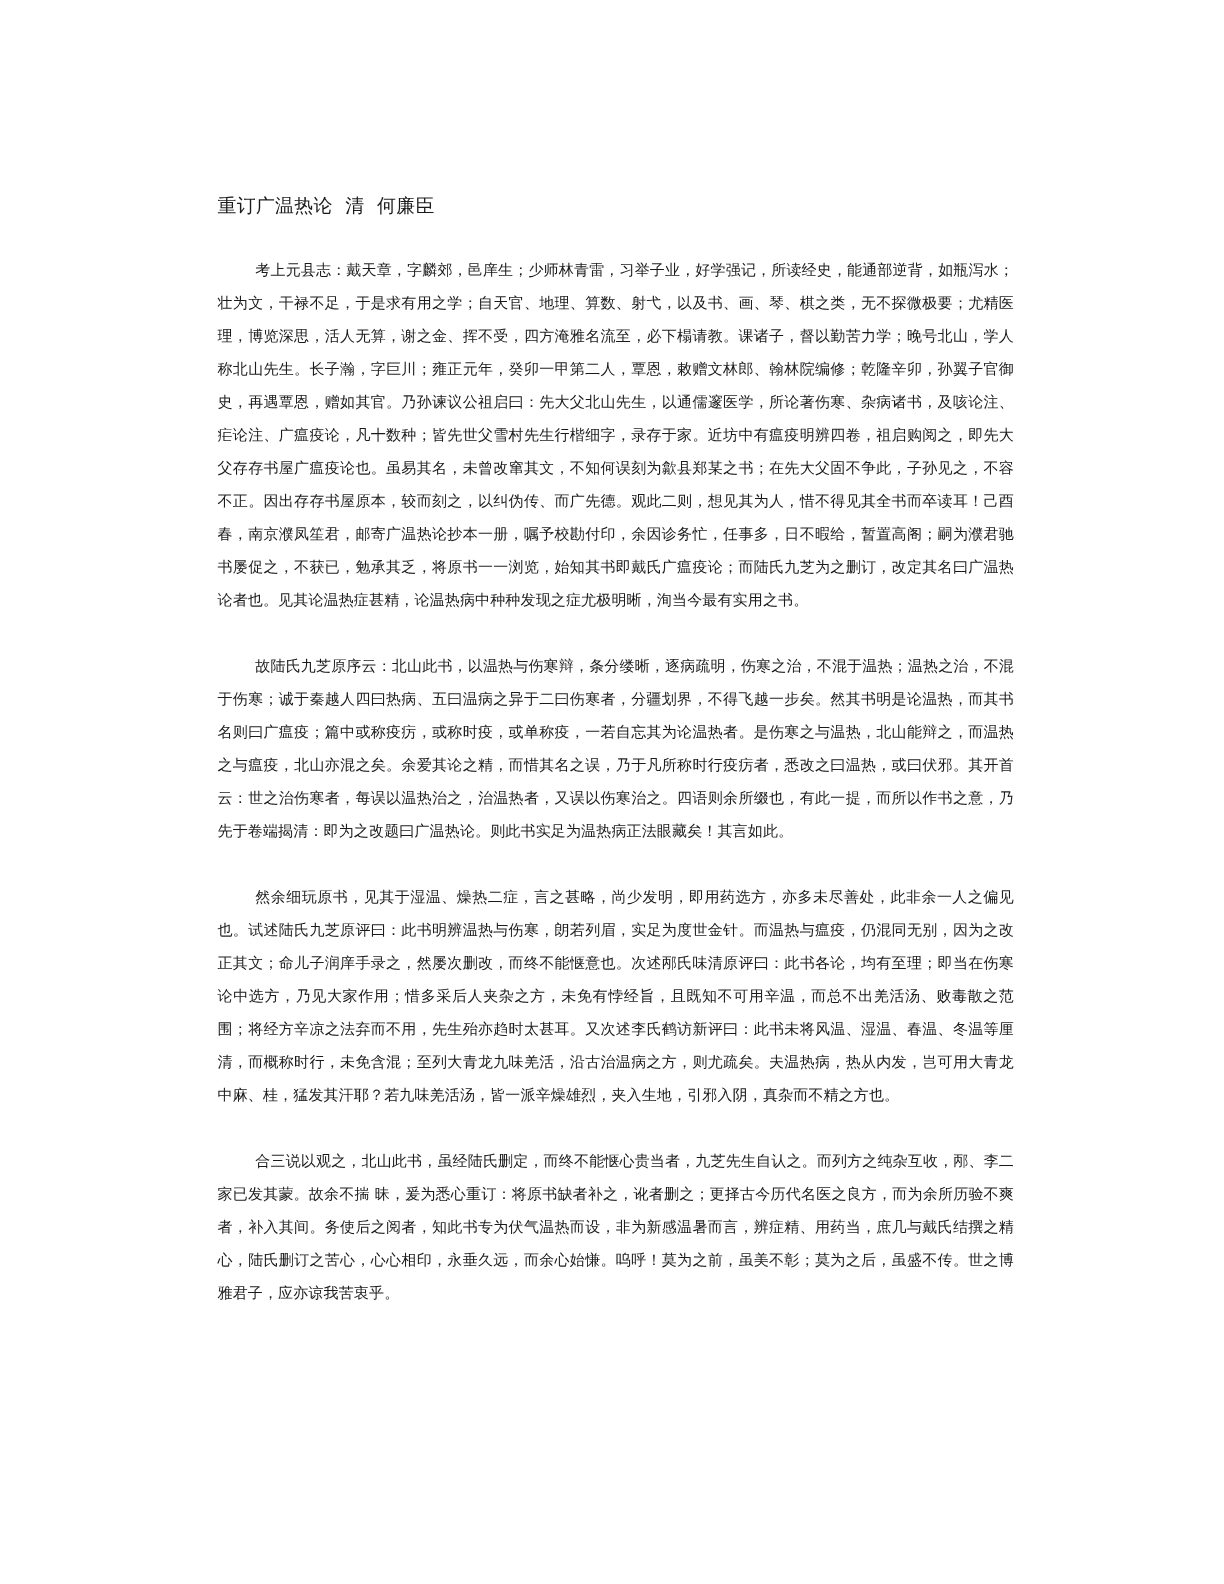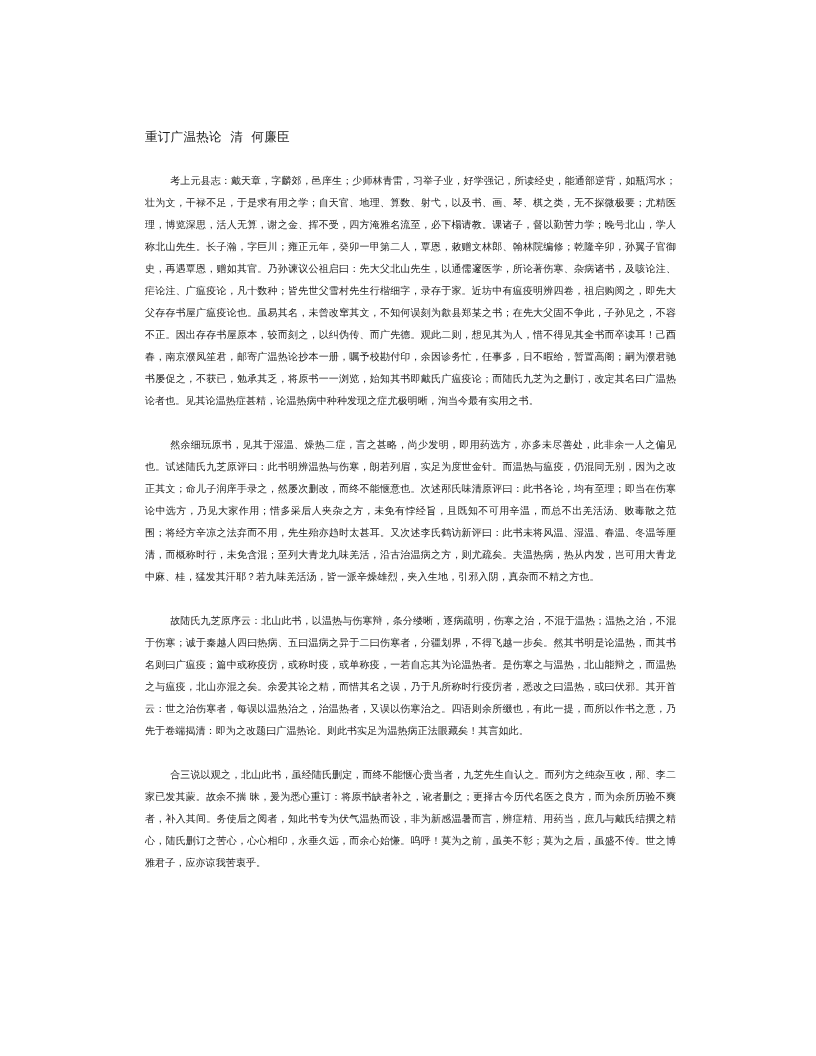--- a/index.html
+++ b/index.html
@@ -63,20 +63,20 @@
 <body>
 
 <div class="page">
   <div class="content">
 
     <div class="doc-title">重订广温热论  清  何廉臣</div>
 
 
     <p class="para">考上元县志：戴天章，字麟郊，邑庠生；少师林青雷，习举子业，好学强记，所读经史，能通部逆背，如瓶泻水；壮为文，干禄不足，于是求有用之学；自天官、地理、算数、射弋，以及书、画、琴、棋之类，无不探微极要；尤精医理，博览深思，活人无算，谢之金、挥不受，四方淹雅名流至，必下榻请教。课诸子，督以勤苦力学；晚号北山，学人称北山先生。长子瀚，字巨川；雍正元年，癸卯一甲第二人，覃恩，敕赠文林郎、翰林院编修；乾隆辛卯，孙翼子官御史，再遇覃恩，赠如其官。乃孙谏议公祖启曰：先大父北山先生，以通儒邃医学，所论著伤寒、杂病诸书，及咳论注、疟论注、广瘟疫论，凡十数种；皆先世父雪村先生行楷细字，录存于家。近坊中有瘟疫明辨四卷，祖启购阅之，即先大父存存书屋广瘟疫论也。虽易其名，未曾改窜其文，不知何误刻为歙县郑某之书；在先大父固不争此，子孙见之，不容不正。因出存存书屋原本，较而刻之，以纠伪传、而广先德。观此二则，想见其为人，惜不得见其全书而卒读耳！己酉春，南京濮凤笙君，邮寄广温热论抄本一册，嘱予校勘付印，余因诊务忙，任事多，日不暇给，暂置高阁；嗣为濮君驰书屡促之，不获已，勉承其乏，将原书一一浏览，始知其书即戴氏广瘟疫论；而陆氏九芝为之删订，改定其名曰广温热论者也。见其论温热症甚精，论温热病中种种发现之症尤极明晰，洵当今最有实用之书。</p>
 
+    <p class="para">故陆氏九芝原序云：北山此书，以温热与伤寒辩，条分缕晰，逐病疏明，伤寒之治，不混于温热；温热之治，不混于伤寒；诚于秦越人四曰热病、五曰温病之异于二曰伤寒者，分疆划界，不得飞越一步矣。然其书明是论温热，而其书名则曰广瘟疫；篇中或称疫疠，或称时疫，或单称疫，一若自忘其为论温热者。是伤寒之与温热，北山能辩之，而温热之与瘟疫，北山亦混之矣。余爱其论之精，而惜其名之误，乃于凡所称时行疫疠者，悉改之曰温热，或曰伏邪。其开首云：世之治伤寒者，每误以温热治之，治温热者，又误以伤寒治之。四语则余所缀也，有此一提，而所以作书之意，乃先于卷端揭清：即为之改题曰广温热论。则此书实足为温热病正法眼藏矣！其言如此。</p>
+
     <p class="para">然余细玩原书，见其于湿温、燥热二症，言之甚略，尚少发明，即用药选方，亦多未尽善处，此非余一人之偏见也。试述陆氏九芝原评曰：此书明辨温热与伤寒，朗若列眉，实足为度世金针。而温热与瘟疫，仍混同无别，因为之改正其文；命儿子润庠手录之，然屡次删改，而终不能惬意也。次述邴氏味清原评曰：此书各论，均有至理；即当在伤寒论中选方，乃见大家作用；惜多采后人夹杂之方，未免有悖经旨，且既知不可用辛温，而总不出羌活汤、败毒散之范围；将经方辛凉之法弃而不用，先生殆亦趋时太甚耳。又次述李氏鹤访新评曰：此书未将风温、湿温、春温、冬温等厘清，而概称时行，未免含混；至列大青龙九味羌活，沿古治温病之方，则尤疏矣。夫温热病，热从内发，岂可用大青龙中麻、桂，猛发其汗耶？若九味羌活汤，皆一派辛燥雄烈，夹入生地，引邪入阴，真杂而不精之方也。</p>
-
-    <p class="para">故陆氏九芝原序云：北山此书，以温热与伤寒辩，条分缕晰，逐病疏明，伤寒之治，不混于温热；温热之治，不混于伤寒；诚于秦越人四曰热病、五曰温病之异于二曰伤寒者，分疆划界，不得飞越一步矣。然其书明是论温热，而其书名则曰广瘟疫；篇中或称疫疠，或称时疫，或单称疫，一若自忘其为论温热者。是伤寒之与温热，北山能辩之，而温热之与瘟疫，北山亦混之矣。余爱其论之精，而惜其名之误，乃于凡所称时行疫疠者，悉改之曰温热，或曰伏邪。其开首云：世之治伤寒者，每误以温热治之，治温热者，又误以伤寒治之。四语则余所缀也，有此一提，而所以作书之意，乃先于卷端揭清：即为之改题曰广温热论。则此书实足为温热病正法眼藏矣！其言如此。</p>
 
     <p class="para">合三说以观之，北山此书，虽经陆氏删定，而终不能惬心贵当者，九芝先生自认之。而列方之纯杂互收，邴、李二家已发其蒙。故余不揣 昧，爰为悉心重订：将原书缺者补之，讹者删之；更择古今历代名医之良方，而为余所历验不爽者，补入其间。务使后之阅者，知此书专为伏气温热而设，非为新感温暑而言，辨症精、用药当，庶几与戴氏结撰之精心，陆氏删订之苦心，心心相印，永垂久远，而余心始慊。呜呼！莫为之前，虽美不彰；莫为之后，虽盛不传。世之博雅君子，应亦谅我苦衷乎。</p>
 
   </div>
 </div>
 
 </body></html>

